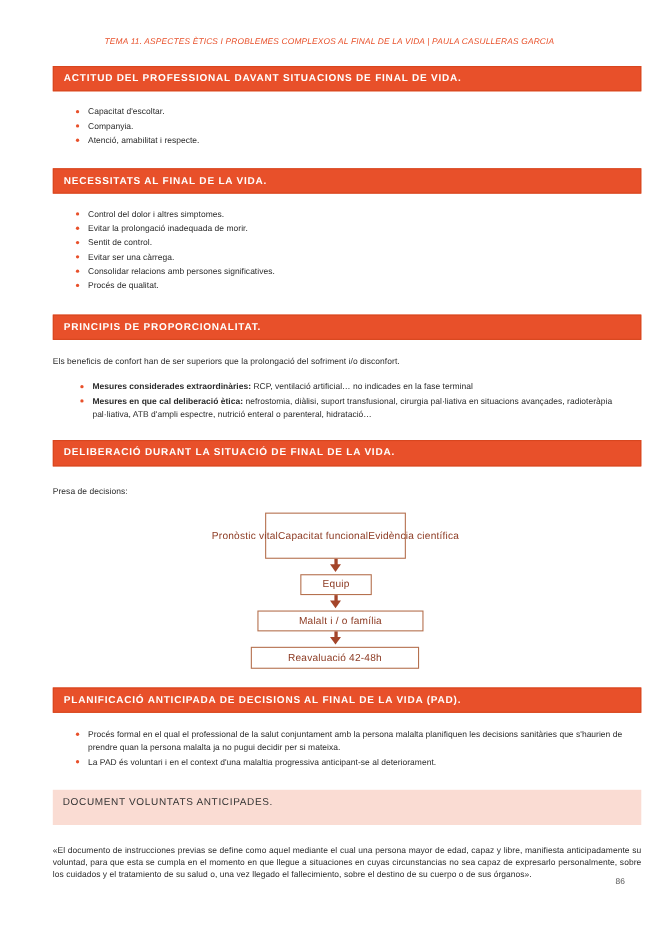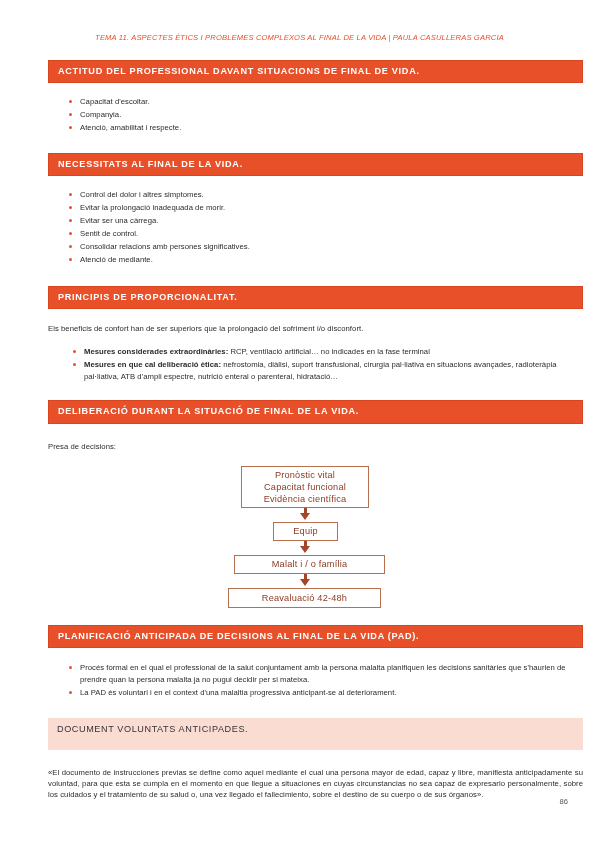--- a/index.html
+++ b/index.html
@@ -125,21 +125,21 @@
     position: absolute;
     box-sizing: border-box;
     border: 1px solid #b5714f;
     background: #ffffff;
     color: #8c3a22;
     font-size: 9.2px;
     line-height: 1.32;
     text-align: center;
     letter-spacing: 0.2px;
     display: flex;
-    flex-direction: column;
+    flex-direction: row;
     align-items: center;
     justify-content: center;
   }
   .fbox .ln { display: block; white-space: nowrap; }
 
   .farrow {
     position: absolute;
     width: 0; height: 0;
     border-left: 5px solid transparent;
     border-right: 5px solid transparent;
@@ -179,24 +179,24 @@
       <li>Atenció, amabilitat i respecte.</li>
     </ul>
 
     <div style="height:18px"></div>
     <div class="bar">NECESSITATS AL FINAL DE LA VIDA.</div>
 
     <div style="height:13px"></div>
     <ul class="blist">
       <li>Control del dolor i altres simptomes.</li>
       <li>Evitar la prolongació inadequada de morir.</li>
+      <li>Sentit de control.</li>
       <li>Evitar ser una càrrega.</li>
-      <li>Sentit de control.</li>
       <li>Consolidar relacions amb persones significatives.</li>
-      <li>Atenció de mediante.</li>
+      <li>Procés de qualitat.</li>
     </ul>
 
     <div style="height:19px"></div>
     <div class="bar">PRINCIPIS DE PROPORCIONALITAT.</div>
 
     <div style="height:14px"></div>
     <div class="para">Els beneficis de confort han de ser superiors que la prolongació del sofriment i/o disconfort.</div>
 
     <div style="height:12px"></div>
     <ul class="blist indented">

